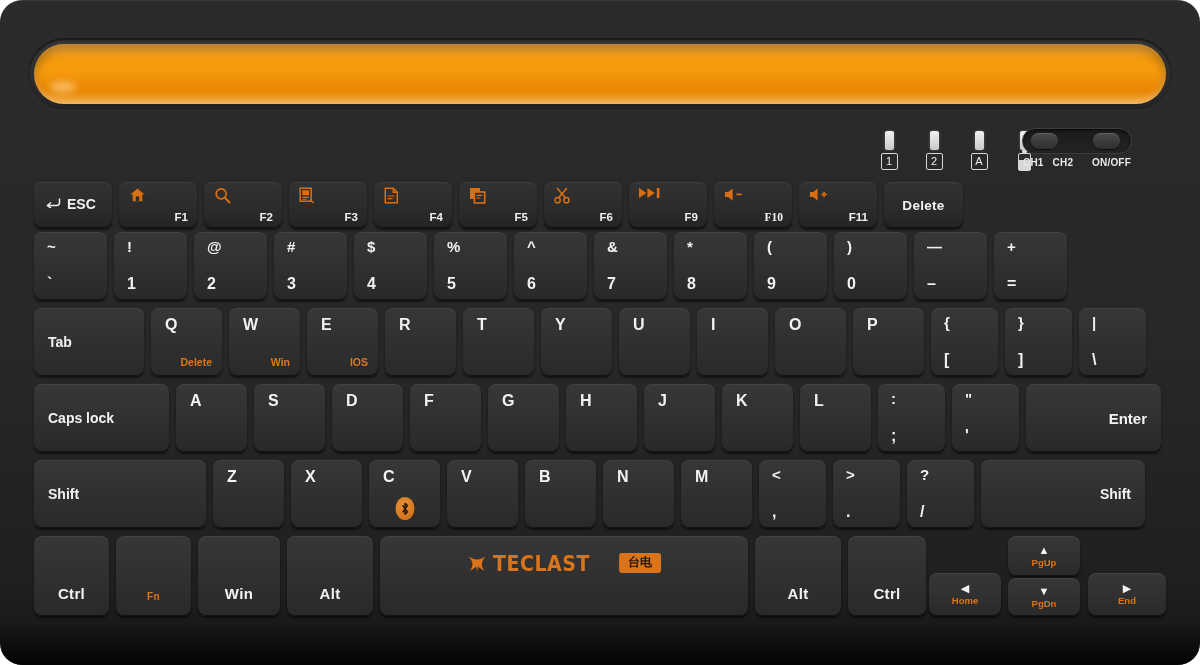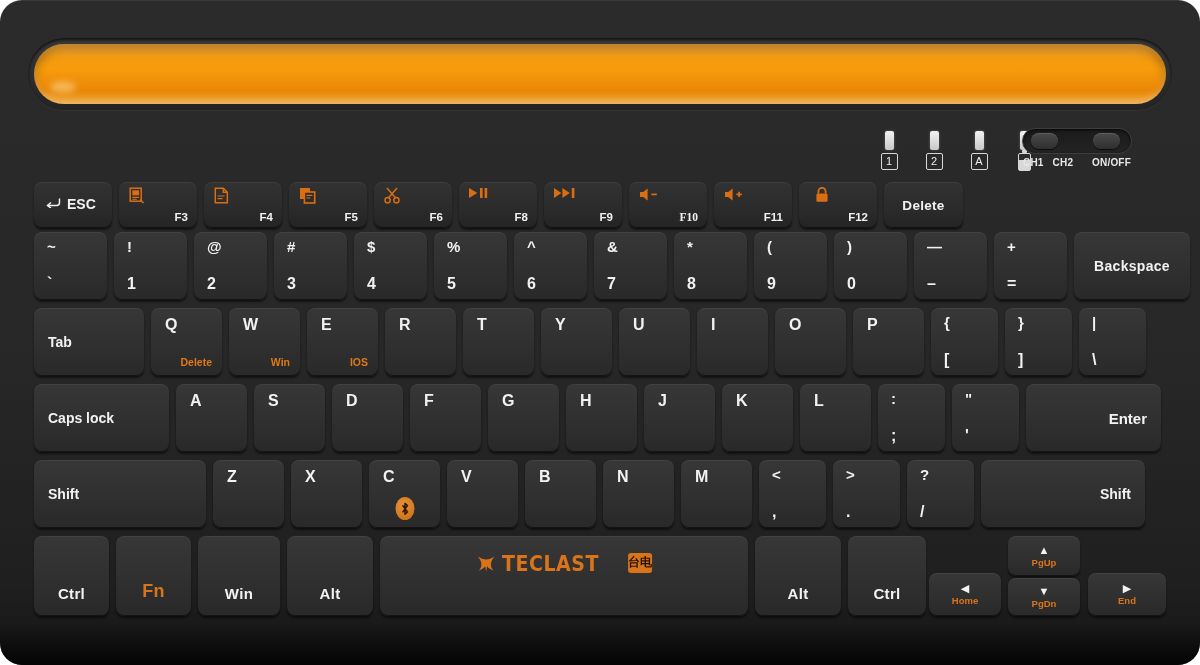--- a/index.html
+++ b/index.html
@@ -221,21 +221,21 @@
     transform: scaleX(1.05);
   }
   .logo .word {
     color: #d9741a; font-size: 19px; font-weight: bold;
     letter-spacing: .5px; font-family: "DejaVu Sans", sans-serif;
     transform: scaleY(1.08);
   }
   .logo .cn {
     background: #d9741a; color: #241203;
     font-size: 12px; font-weight: bold;
-    border-radius: 3px; padding: 1px 0 2px;
+    border-radius: 3px; padding: 1px 9px 2px;
     font-family: "DejaVu Sans", sans-serif;
     margin-left: 24px;
   }
 
   svg { display: block; }
 </style>
 </head>
 <body>
 
 <div id="keyboard">
@@ -284,21 +284,43 @@
         <div class="glyph" style="left:12px;top:15px;color:#f2f2f2;font-size:13px;">
           <svg width="15" height="11" viewBox="0 0 15 11">
               <path d="M13.5 1.5v4a3 3 0 0 1-3 3H2.5" stroke="#f0f0f0" stroke-width="1.5" fill="none"></path>
               <path d="M5 5.5 1.5 8.5 5 11.2" stroke="#f0f0f0" stroke-width="1.5" fill="none"></path>
             </svg>
         </div>
         <span style="position:absolute;left:33px;top:14px;font-size:14px;font-weight:bold;">ESC</span>
       </div>
     </div>
 
-
+    <div class="key flat" style="width:78px;height:46px;">
+      <div class="fk">
+        <span class="glyph">
+          <svg width="17" height="16" viewBox="0 0 18 17">
+              <path d="M9 1.5 1.5 8h2.4v7.2h10.2V8h2.4z" fill="#d96f12"></path>
+              <rect x="7.2" y="10" width="3.6" height="5.2" fill="#2d2d2d"></rect>
+            </svg>
+        </span>
+        <span class="fnum">F1</span>
+      </div>
+    </div>
+
+    <div class="key flat" style="width:78px;height:46px;">
+      <div class="fk">
+        <span class="glyph">
+          <svg width="17" height="17" viewBox="0 0 18 18">
+              <circle cx="7.6" cy="7.3" r="5.3" stroke="#d96f12" stroke-width="1.8" fill="none"></circle>
+              <path d="M11.6 11.4 16.4 16.4" stroke="#d96f12" stroke-width="2" stroke-linecap="round"></path>
+            </svg>
+        </span>
+        <span class="fnum">F2</span>
+      </div>
+    </div>
 
     <div class="key flat" style="width:78px;height:46px;align-items:center;">
       <div class="fk">
         <span class="glyph">
           <svg width="16" height="17" viewBox="0 0 16 17">
               <rect x="1.2" y="1.2" width="11" height="13" stroke="#d96f12" stroke-width="1.5" fill="none"></rect>
               <rect x="3.3" y="3.3" width="6.8" height="5" fill="#d96f12"></rect>
               <path d="M3.3 10.4h6.8M3.3 12.2h4.5" stroke="#d96f12" stroke-width="1.1"></path>
               <path d="M11 12.5l3.6 3.6" stroke="#d96f12" stroke-width="1.4"></path>
             </svg>
@@ -340,32 +362,20 @@
               <circle cx="3.6" cy="13.2" r="2.6" stroke="#d96f12" stroke-width="1.5" fill="none"></circle>
               <circle cx="12.4" cy="13.2" r="2.6" stroke="#d96f12" stroke-width="1.5" fill="none"></circle>
               <path d="M4.4 11 13 1M11.6 11 3 1" stroke="#d96f12" stroke-width="1.5"></path>
             </svg>
         </span>
         <span class="fnum">F6</span>
       </div>
     </div>
 
 
-    <div class="key flat" style="width:78px;height:46px;">
-      <div class="fk">
-        <span class="glyph">
-          <svg width="19" height="12" viewBox="0 0 19 12">
-              <path d="M0 1v10l8.4-5z" fill="#d96f12"></path>
-              <rect x="11" y="1" width="2.6" height="10" fill="#d96f12"></rect>
-              <rect x="15.6" y="1" width="2.6" height="10" fill="#d96f12"></rect>
-            </svg>
-        </span>
-        <span class="fnum">F8</span>
-      </div>
-    </div>
 
     <div class="key flat" style="width:78px;height:46px;">
       <div class="fk">
         <span class="glyph">
           <svg width="21" height="12" viewBox="0 0 21 12">
               <path d="M0 1v10l7.4-5z" fill="#d96f12"></path>
               <path d="M8.4 1v10l7.4-5z" fill="#d96f12"></path>
               <rect x="17.8" y="1" width="2.6" height="10" fill="#d96f12"></rect>
             </svg>
         </span>
@@ -390,31 +400,20 @@
         <span class="glyph">
           <svg width="21" height="15" viewBox="0 0 21 15">
               <path d="M1 5h3.2L8.6 1.4v12.2L4.2 10H1z" fill="#d96f12"></path>
               <path d="M12.4 7.4h5.4M15.1 4.7v5.4" stroke="#d96f12" stroke-width="1.7"></path>
             </svg>
         </span>
         <span class="fnum">F11</span>
       </div>
     </div>
 
-    <div class="key flat" style="width:78px;height:46px;">
-      <div class="fk">
-        <span class="glyph" style="left:16px;">
-          <svg width="14" height="16" viewBox="0 0 14 16">
-              <path d="M3.4 6.6V4.4a3.6 3.6 0 0 1 7.2 0v2.2" stroke="#d96f12" stroke-width="1.8" fill="none"></path>
-              <rect x="1.4" y="6.4" width="11.2" height="8.4" rx="1.4" fill="#d96f12"></rect>
-            </svg>
-        </span>
-        <span class="fnum">F12</span>
-      </div>
-    </div>
 
     <div class="key flat" style="width:79px;height:46px;">
       <div class="center" style="font-size:13.5px;">Delete</div>
     </div>
   </div>
 
   <div class="row" id="row-num" style="left:34px; top:232px; gap:7px;">
     <div class="key" style="width:73px;height:68px;">
         <div class="dual">
           <span class="top">~</span>
@@ -485,23 +484,20 @@
         <div class="dual">
           <span class="top">—</span>
           <span class="bot">–</span>
         </div>
       </div>
     <div class="key" style="width:73px;height:68px;">
         <div class="dual">
           <span class="top">+</span>
           <span class="bot">=</span>
         </div>
-      </div>
-    <div class="key" style="width:116px;height:68px;">
-        <div class="center" style="font-size:14px;">Backspace</div>
       </div>
   </div>
 
   <div class="row" id="row-qwerty" style="left:34px; top:308px; gap:7px;">
     <div class="key" style="width:110px;height:68px;align-items:center;">
         <div class="left">Tab</div>
       </div>
     <div class="key" style="width:71px;height:68px;">
         <div class="alpha">
           <span class="ltr">Q</span>
@@ -706,21 +702,21 @@
     <div class="key" style="width:164px;height:68px;">
         <div class="right">Shift</div>
       </div>
   </div>
 
   <div class="row" id="row-bottom" style="left:34px; top:536px; gap:7px;">
     <div class="key" style="width:75px;height:80px;">
         <div class="center" style="align-items:flex-end;padding-bottom:14px;font-size:15px;">Ctrl</div>
       </div>
     <div class="key" style="width:75px;height:80px;">
-        <div class="center orange" style="align-items:flex-end;padding-bottom:14px;font-size:18px;">Fn</div>
+        <div class="center orange" style="align-items:flex-end;padding-bottom:14px;font-size:10px;">Fn</div>
       </div>
     <div class="key" style="width:82px;height:80px;">
         <div class="center" style="align-items:flex-end;padding-bottom:14px;font-size:15px;">Win</div>
       </div>
     <div class="key" style="width:86px;height:80px;">
         <div class="center" style="align-items:flex-end;padding-bottom:14px;font-size:15px;">Alt</div>
       </div>
 
     <div class="key spacebar" style="width:368px;height:80px;">
       <div class="logo">

